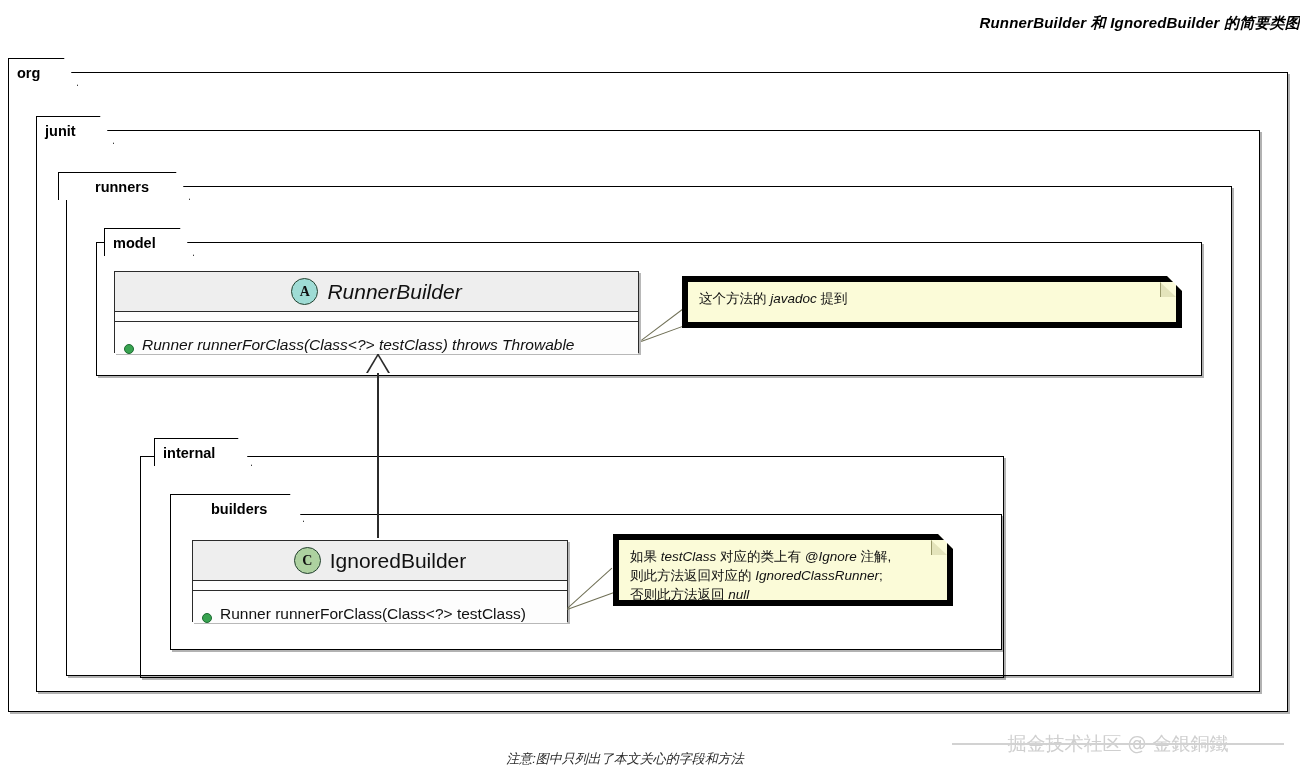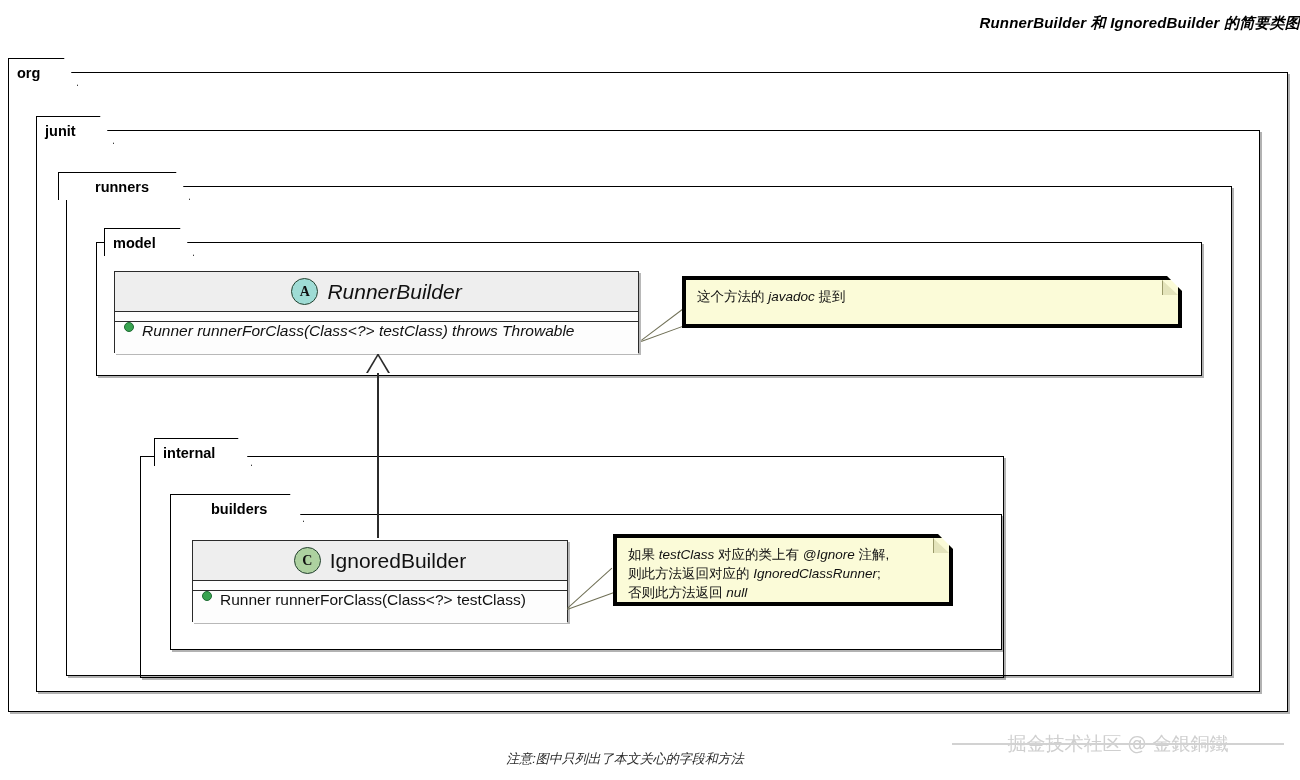--- a/index.html
+++ b/index.html
@@ -56,33 +56,33 @@
     display:flex;align-items:center;justify-content:center;
     font-size:14px;font-weight:bold;color:#111;
     font-family:"Liberation Serif","DejaVu Serif",serif;
     flex:none;
   }
   .badge-abstract{background:#9fdcd5;}
   .badge-concrete{background:#add1a0;}
   .cls-name{font-size:21px;color:#111;white-space:nowrap;}
   .cls-name.it{font-style:italic;}
   .cls-method{
-    display:flex;align-items:flex-start;gap:8px;
+    display:flex;align-items:flex-end;gap:8px;
     padding:0 9px;height:100%;background:#fdfdfd;
   }
   .vis-dot{
     width:8px;height:8px;border-radius:50%;
     background:#38a350;border:1px solid #1d6b32;flex:none;
   }
   .method-txt{font-size:15.5px;color:#111;white-space:nowrap;}
   .method-txt.it{font-style:italic;}
 
   
   .note{
-    background:#fbfbd8;border:4px solid #000000;
+    background:#fbfbd8;border:6px solid #000000;
     clip-path:polygon(0 0, calc(100% - 15px) 0, 100% 15px, 100% 100%, 0 100%);
     padding:7px 10px 7px 11px;
   }
   .note-fold{
     position:absolute;top:0;right:0;width:15px;height:15px;
     background:#e4e4bb;
     clip-path:polygon(0 0, 100% 100%, 0 100%);
     border-left:1px solid #9a9a6a;
   }
   .note-line{font-size:13.5px;line-height:19px;color:#111;white-space:nowrap;}

